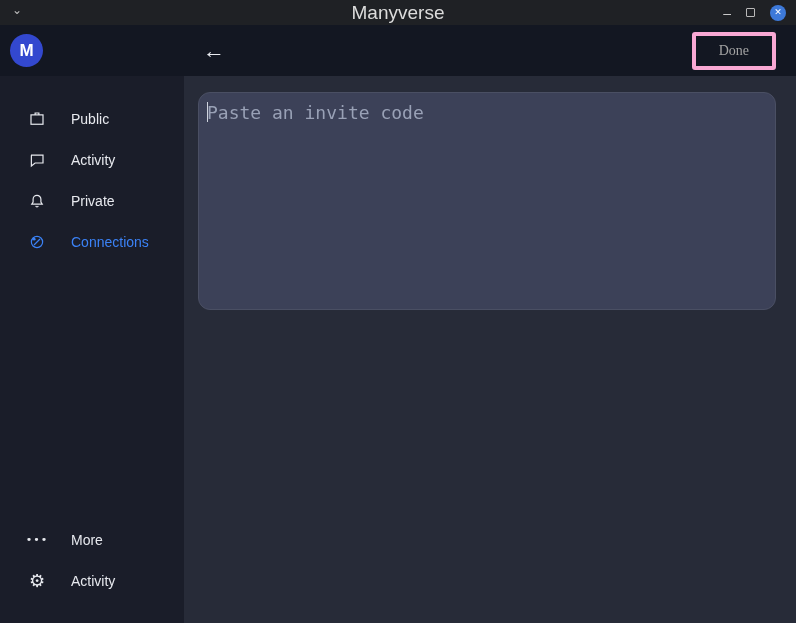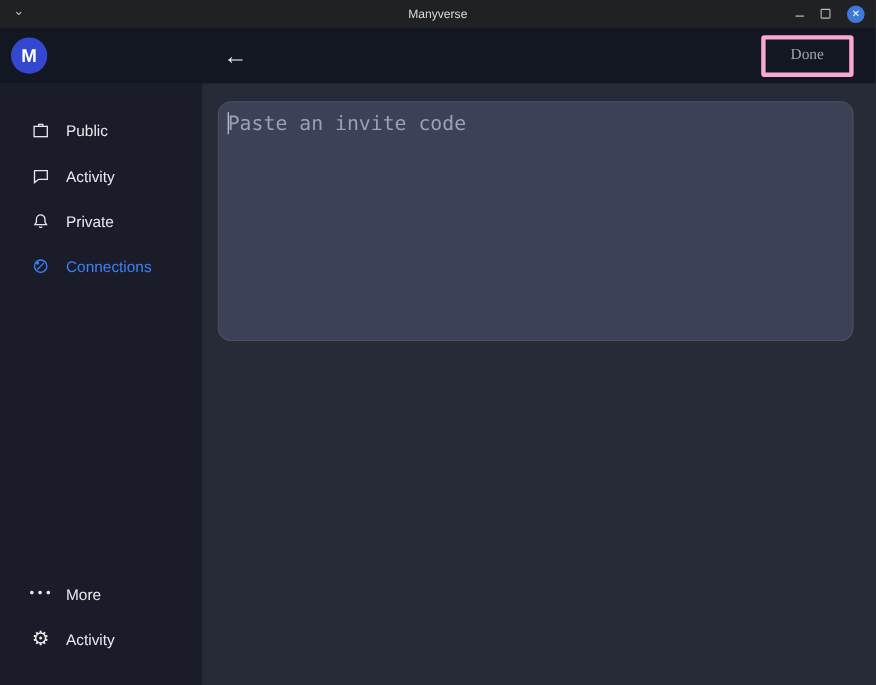--- a/index.html
+++ b/index.html
@@ -13,21 +13,21 @@
   
   .titlebar {
     height:25px; background:#1f2125;
     display:flex; align-items:center; position:relative;
     color:#d6d6d6;
   }
   .tb-chevron {
     position:absolute; left:12px; top:3px;
     font-size:12px; color:#bdbdbd; cursor:default;
   }
-  .tb-title { flex:1; text-align:center; font-size:11px; color:#dcdcdc; }
+  .tb-title { flex:1; text-align:center; font-size:19px; color:#dcdcdc; }
   .tb-controls {
     position:absolute; right:10px; top:0; height:25px;
     display:flex; align-items:center; gap:15px;
   }
   .tb-min { font-size:14px; color:#c9c9c9; line-height:10px; }
   .tb-restore { width:9px; height:9px; border:1px solid #b9b9b9; border-radius:1px; }
   .tb-close {
     width:16px; height:16px; border-radius:50%;
     background:#3d79d9; color:#ffffff;
     display:flex; align-items:center; justify-content:center;
@@ -59,21 +59,21 @@
 
   
   .content { display:flex; height:547px; }
 
   .sidebar {
     width:184px; flex:none; background:#1a1d29;
     display:flex; flex-direction:column; padding-top:22px;
   }
   .side-item {
     height:41px; display:flex; align-items:center;
-    padding-left:28px; gap:14px;
+    padding-left:28px; gap:25px;
     color:#e7e9ee; font-size:14px; cursor:default;
   }
   .side-item.active { color:#3b82f6;align-items:center; }
   .icon {
     width:18px; height:18px; flex:none;
     display:flex; align-items:center; justify-content:center;
   }
   .icon svg { width:18px; height:18px; display:block; }
   .glyph-icon { font-family:"DejaVu Sans", sans-serif; }
   .more-glyph { font-size:11px; letter-spacing:1px; line-height:18px; }

